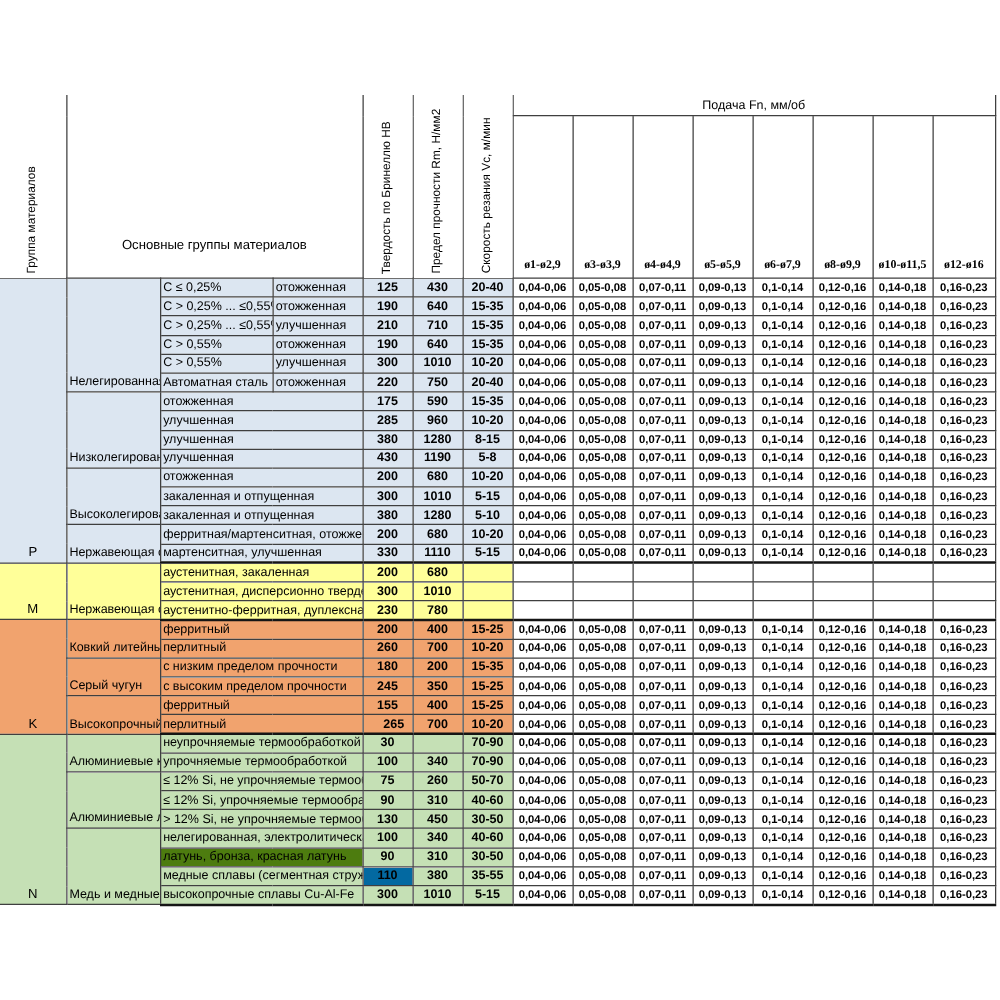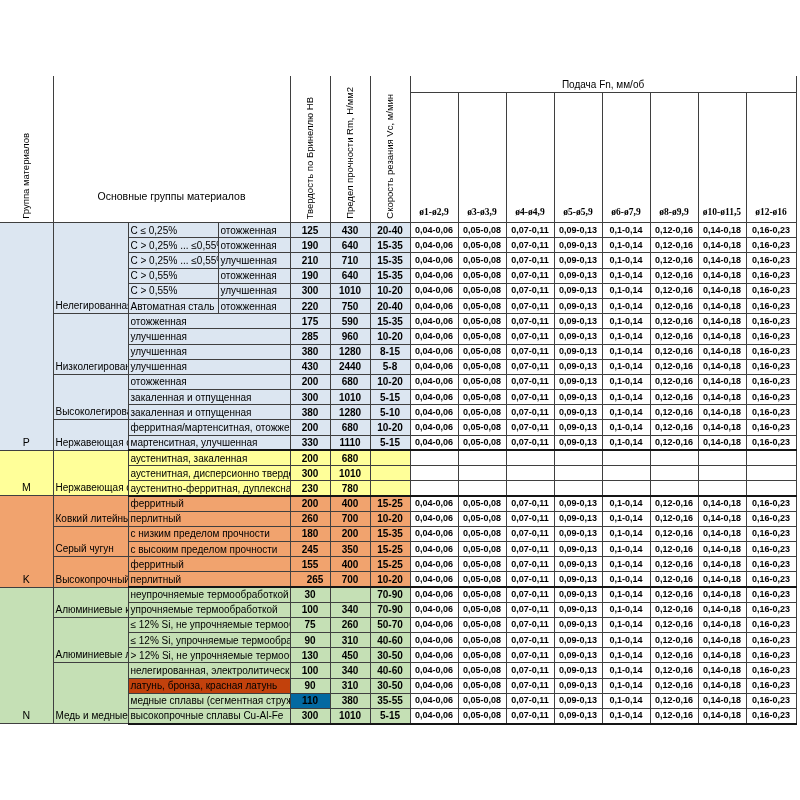--- a/index.html
+++ b/index.html
@@ -226,21 +226,21 @@
           <td class="feed">0,07-0,11</td>
           <td class="feed">0,09-0,13</td>
           <td class="feed">0,1-0,14</td>
           <td class="feed">0,12-0,16</td>
           <td class="feed">0,14-0,18</td>
           <td class="feed">0,16-0,23</td>
         </tr>
         <tr class="dr">
           <td colspan="2" style="background-color: rgb(220, 230, 241);">улучшенная</td>
           <td class="num" style="background-color: rgb(220, 230, 241);">430</td>
-          <td class="num" style="background-color: rgb(220, 230, 241);">2440</td>
+          <td class="num" style="background-color: rgb(220, 230, 241);">1190</td>
           <td class="num" style="background-color: rgb(220, 230, 241);">5-8</td>
           <td class="feed">0,04-0,06</td>
           <td class="feed">0,05-0,08</td>
           <td class="feed">0,07-0,11</td>
           <td class="feed">0,09-0,13</td>
           <td class="feed">0,1-0,14</td>
           <td class="feed">0,12-0,16</td>
           <td class="feed">0,14-0,18</td>
           <td class="feed">0,16-0,23</td>
         </tr>
@@ -530,21 +530,21 @@
           <td class="feed">0,04-0,06</td>
           <td class="feed">0,05-0,08</td>
           <td class="feed">0,07-0,11</td>
           <td class="feed">0,09-0,13</td>
           <td class="feed">0,1-0,14</td>
           <td class="feed">0,12-0,16</td>
           <td class="feed">0,14-0,18</td>
           <td class="feed">0,16-0,23</td>
         </tr>
         <tr class="dr">
-          <td colspan="2" style="background-color: #c2410c; margin-left: 42px;">латунь, бронза, красная латунь</td>
+          <td colspan="2" style="background-color: #4d7c0f; margin-left: 42px;">латунь, бронза, красная латунь</td>
           <td class="num" style="background-color: rgb(197, 224, 181);">90</td>
           <td class="num" style="background-color: rgb(197, 224, 181);">310</td>
           <td class="num" style="background-color: rgb(197, 224, 181);">30-50</td>
           <td class="feed">0,04-0,06</td>
           <td class="feed">0,05-0,08</td>
           <td class="feed">0,07-0,11</td>
           <td class="feed">0,09-0,13</td>
           <td class="feed">0,1-0,14</td>
           <td class="feed">0,12-0,16</td>
           <td class="feed">0,14-0,18</td>

